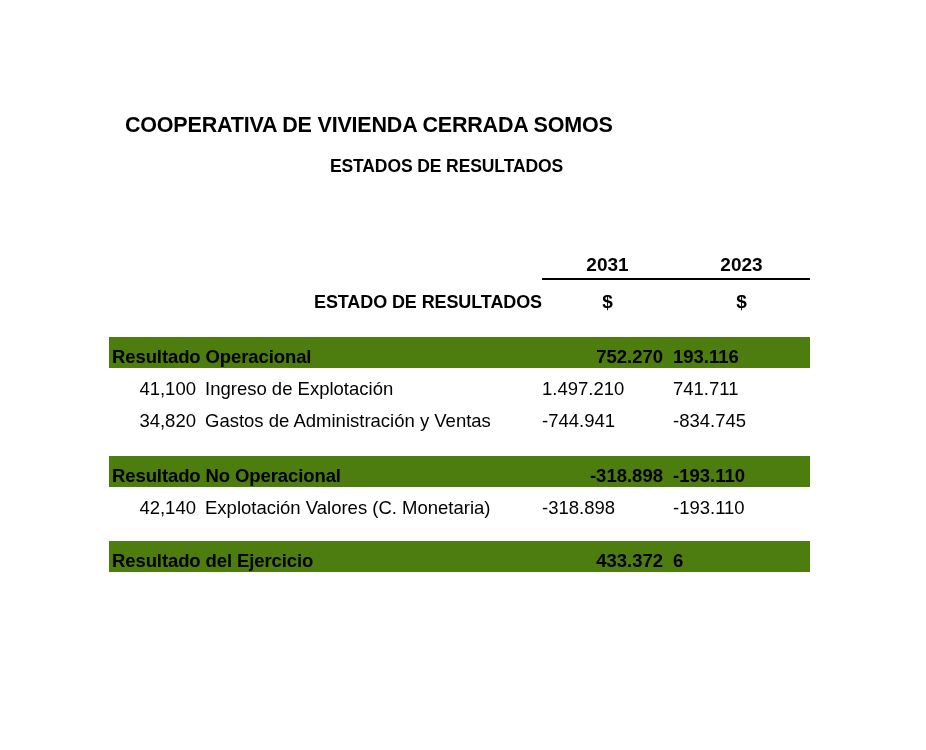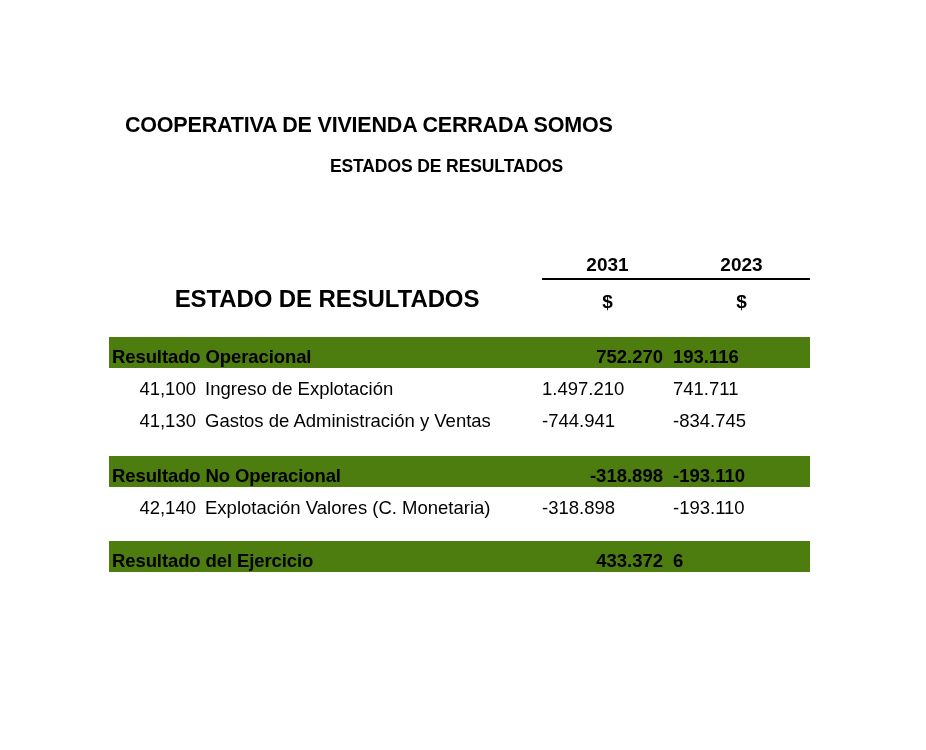--- a/index.html
+++ b/index.html
@@ -89,22 +89,22 @@
     border-bottom: 2.6px solid #000000;
   }
   .dollar-row td {
     height: 30px;
     text-align: center;
     font-size: 19px;
     font-weight: bold;
     padding-top: 3px;
   }
   .dollar-row td.label {
-    text-align: center;
-    font-size: 24px;
+    text-align: right;
+    font-size: 18px;
     font-weight: bold;
     letter-spacing: -0.1px;
     white-space: nowrap;
     padding-left: 3px;
   }
 
   .spacer-row td { height: 24px; }
   .spacer-row-sm td { height: 22px; }
 
   
@@ -193,21 +193,21 @@
       </tr>
 
       <tr class="detail-row">
         <td class="code">41,100</td>
         <td class="desc">Ingreso de Explotación</td>
         <td class="num">1.497.210</td>
         <td class="num">741.711</td>
       </tr>
 
       <tr class="detail-row">
-        <td class="code">41,130</td>
+        <td class="code">34,820</td>
         <td class="desc">Gastos de Administración y Ventas</td>
         <td class="num">-744.941</td>
         <td class="num">-834.745</td>
       </tr>
 
       <tr class="spacer-row">
         <td colspan="4"></td>
       </tr>
 
       <tr class="total-row">

